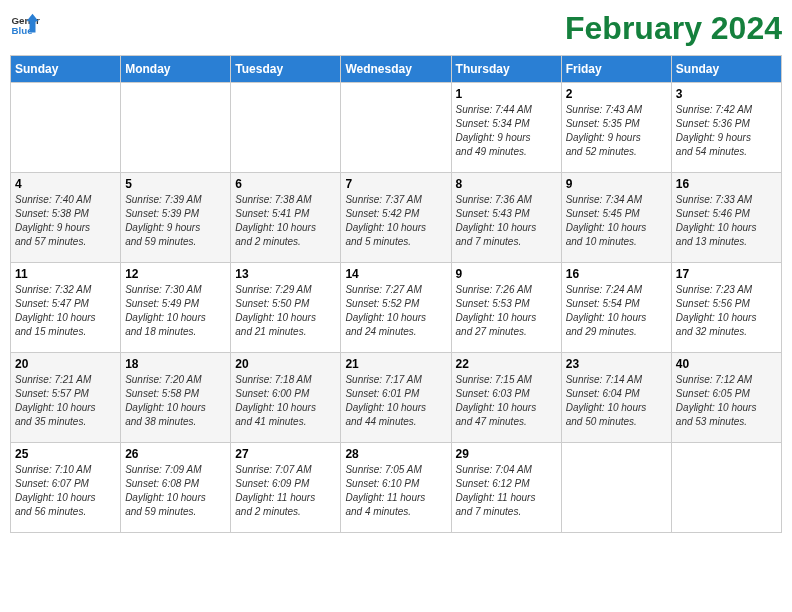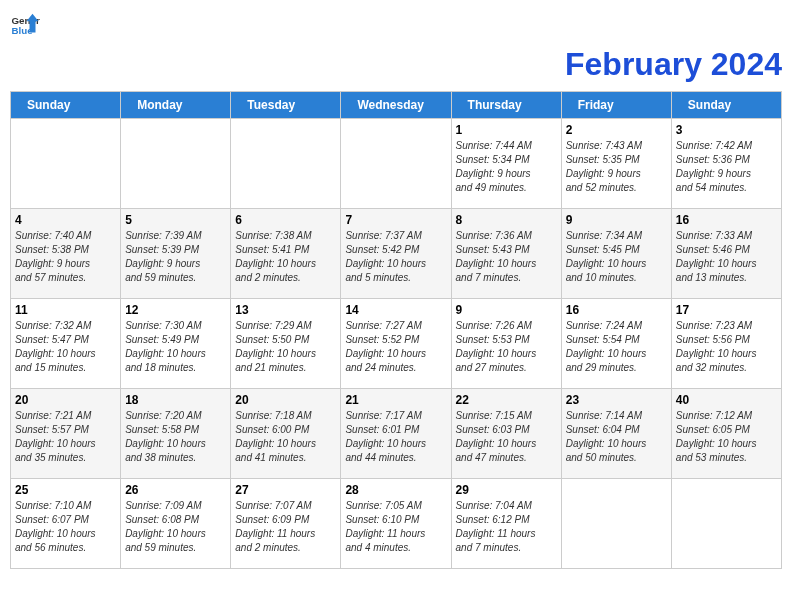--- a/index.html
+++ b/index.html
@@ -24,37 +24,36 @@
     .logo-icon {
       width: 30px;
       height: 30px;
     }
     .title-block {
       text-align: right;
     }
     .title-block h1 {
       font-size: 32px;
       font-weight: bold;
-      color: #1d4ed8;
-      margin-top: 36px;
+      color: #15803d;
     }
     .title-block h2 {
       font-size: 16px;
       font-weight: normal;
       color: #555;
     }
     table {
       width: 100%;
       border-collapse: collapse;
       font-size: 11px;
     }
     thead tr th {
       background-color: #2a7fd4;
       color: #fff;
-      padding: 6px 16px;
+      padding: 6px 4px;
       text-align: left;
       font-size: 12px;
       font-weight: bold;
       border: 1px solid #ccc;
     }
     tbody tr td {
       border: 1px solid #ccc;
       vertical-align: top;
       padding: 4px;
       width: 14.28%;

